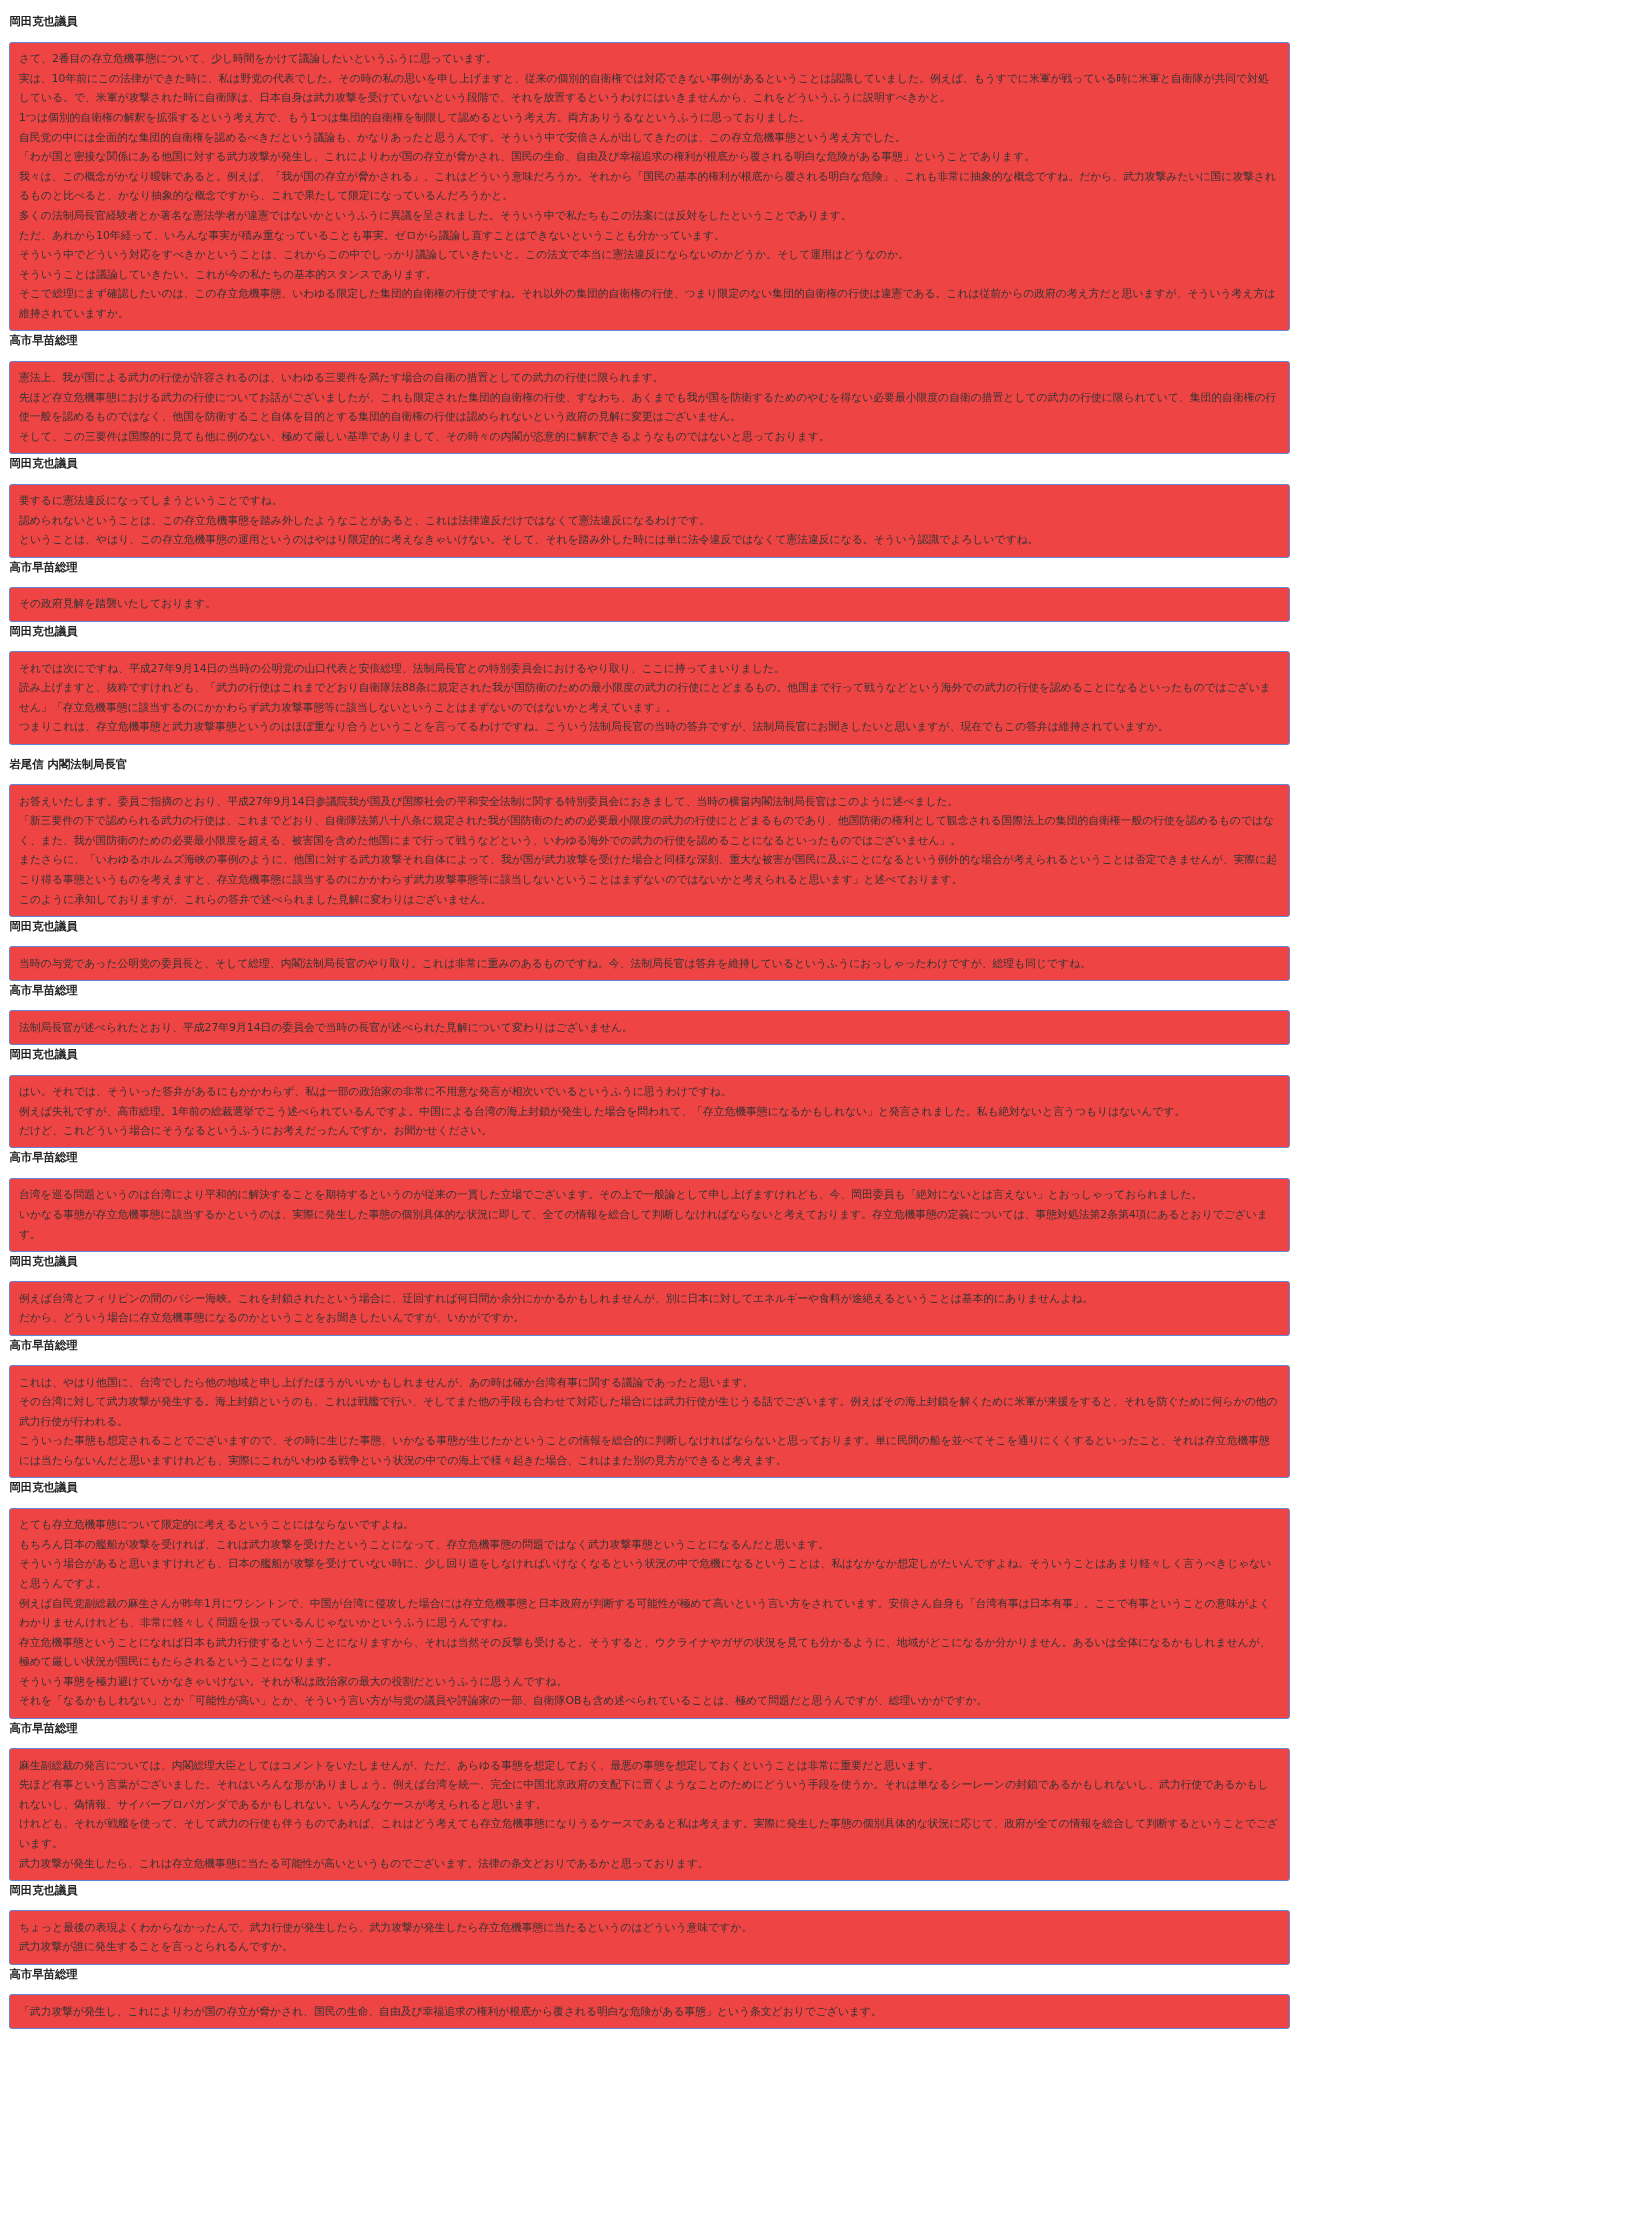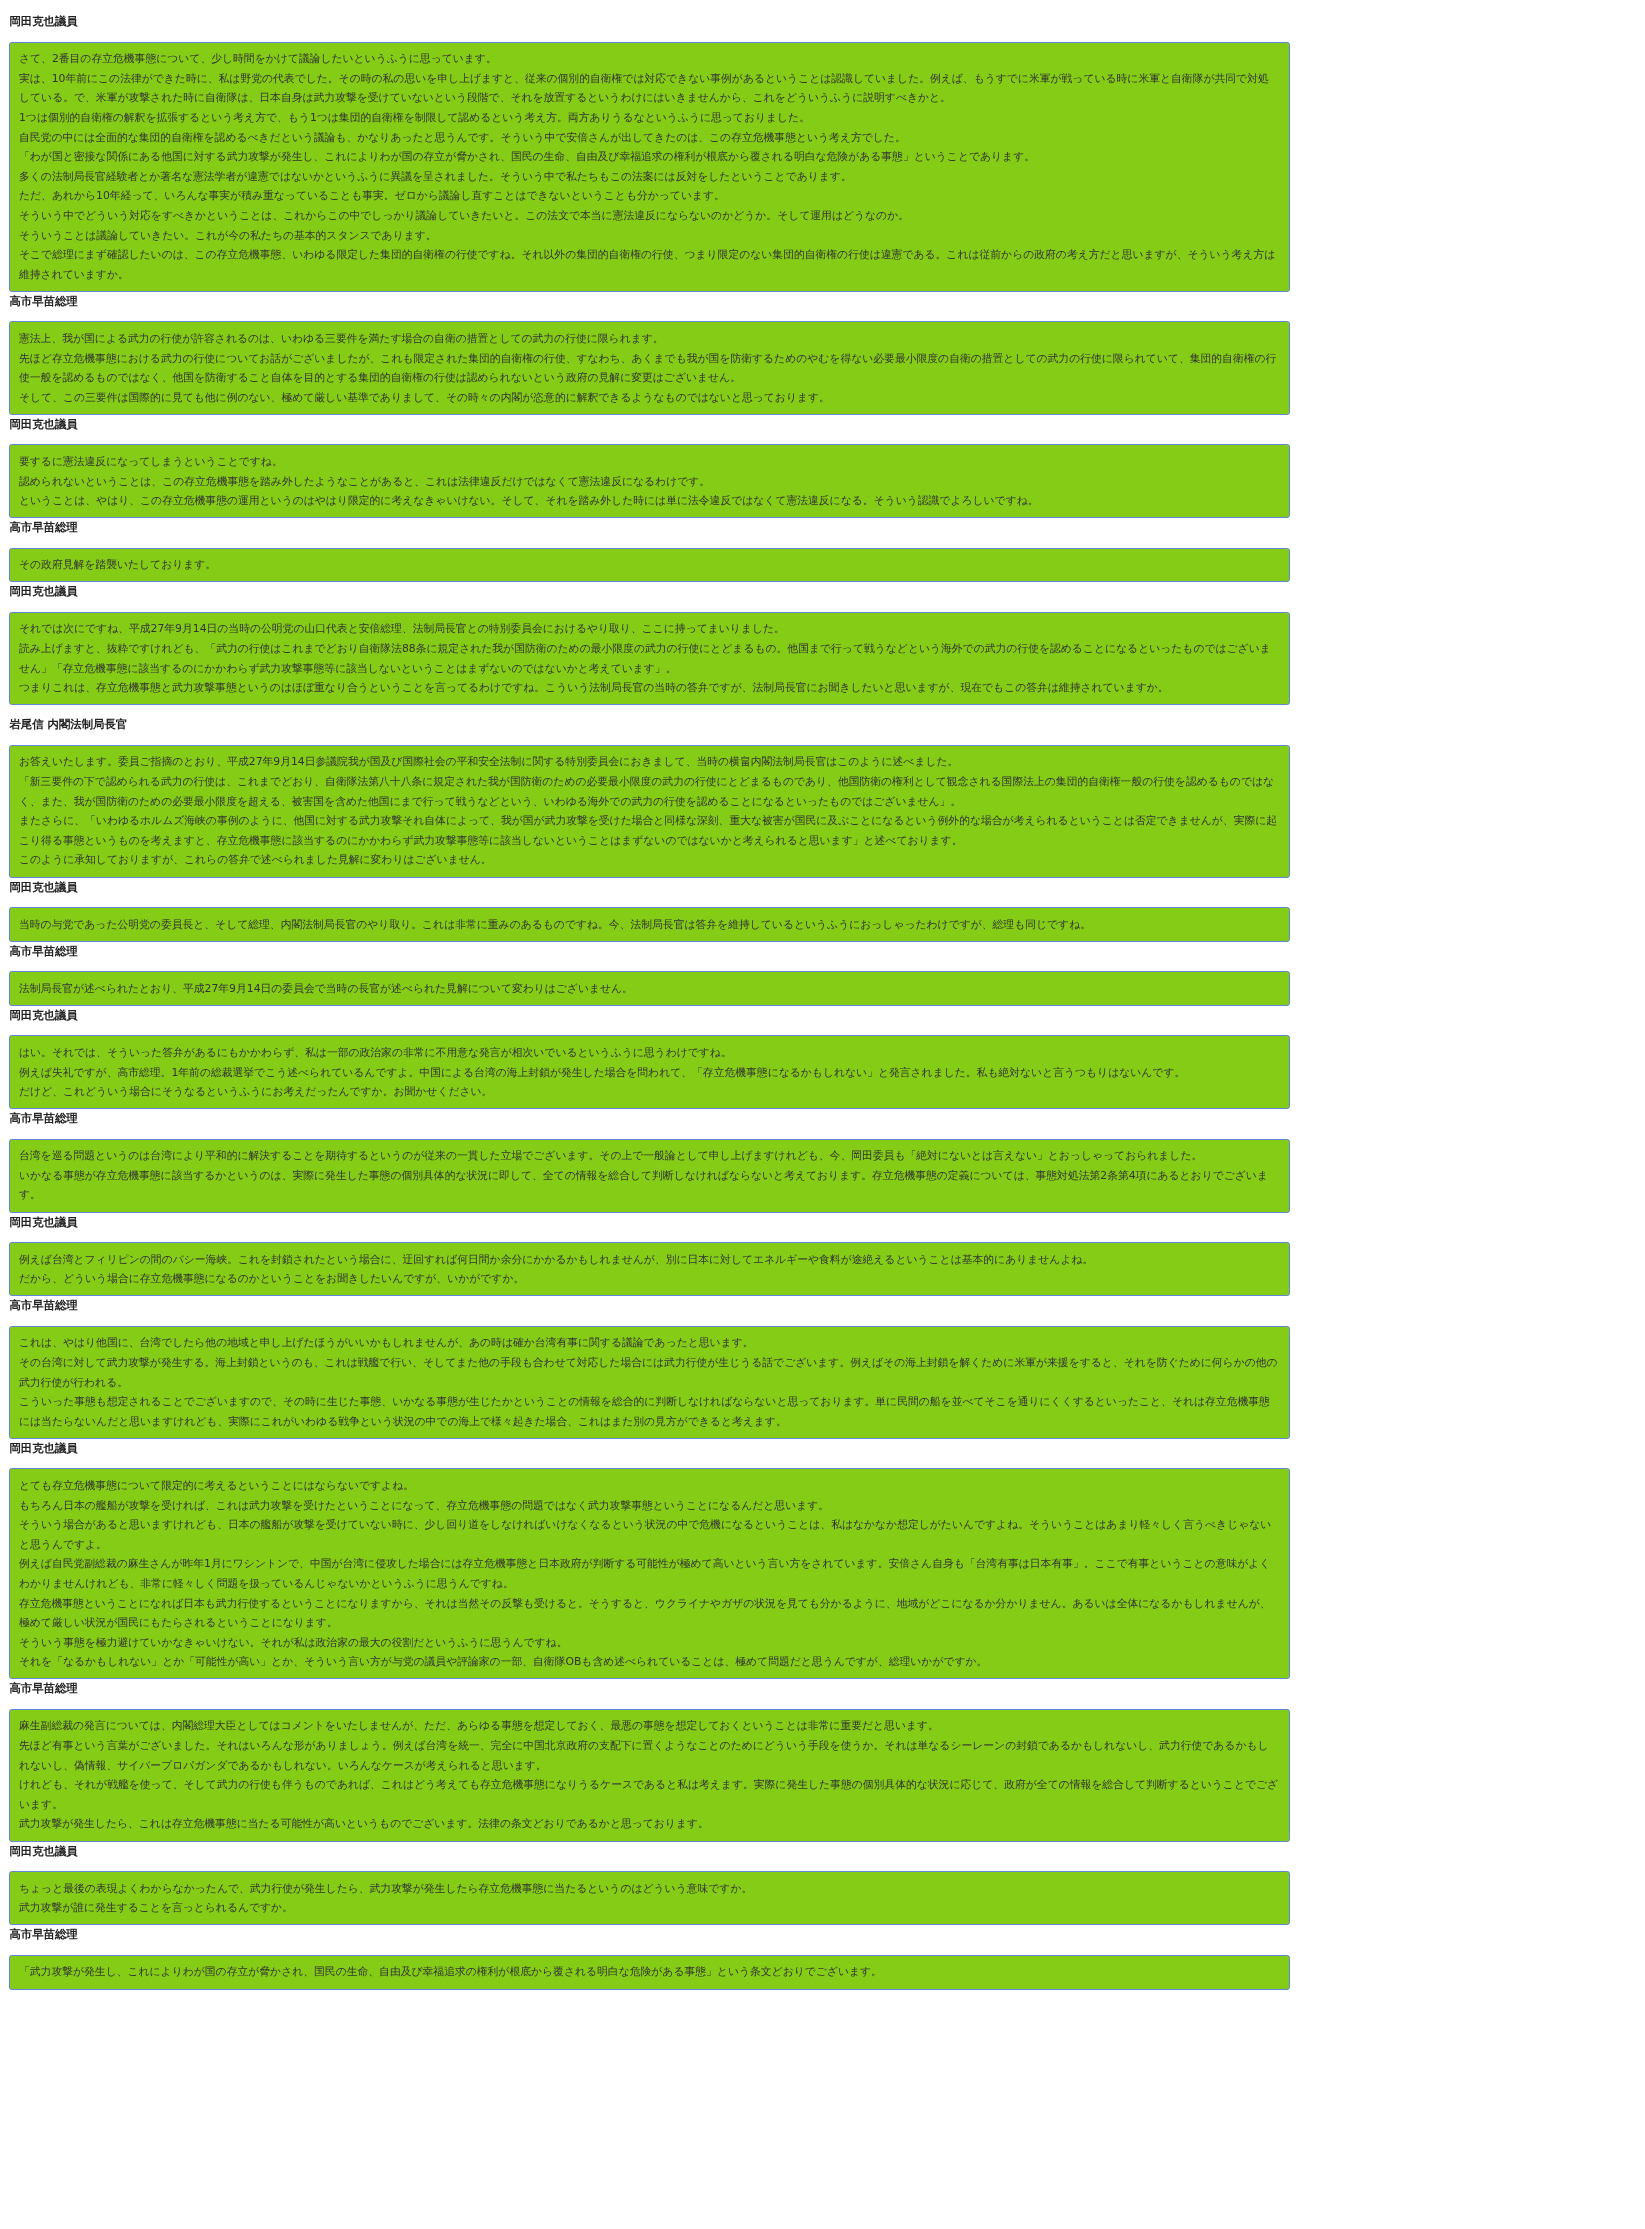--- a/index.html
+++ b/index.html
@@ -34,21 +34,21 @@
       line-height: 19px;
       height: 19px;
       margin: 0 0 10.4px 0.9px;
       color: #222222;
       white-space: nowrap;
     }
     .speech-box {
       border: 0.9px solid #5f86d8;
       border-radius: 2.8px;
       padding: 6.6px 9.5px;
-      background: #84cc16;
+      background: #ef4444;
     }
     .speech-box p {
       margin: 0;
       font-size: 10.8px;
       line-height: 19.6px;
       color: #333333;
       word-break: break-all;
     }
   </style>
 </head>
@@ -56,20 +56,21 @@
 
 <main class="page" id="transcript">
     <section class="section">
       <div class="speaker">岡田克也議員</div>
       <div class="speech-box">
         <p>さて、2番目の存立危機事態について、少し時間をかけて議論したいというふうに思っています。</p>
         <p>実は、10年前にこの法律ができた時に、私は野党の代表でした。その時の私の思いを申し上げますと、従来の個別的自衛権では対応できない事例があるということは認識していました。例えば、もうすでに米軍が戦っている時に米軍と自衛隊が共同で対処している。で、米軍が攻撃された時に自衛隊は、日本自身は武力攻撃を受けていないという段階で、それを放置するというわけにはいきませんから、これをどういうふうに説明すべきかと。</p>
         <p>1つは個別的自衛権の解釈を拡張するという考え方で、もう1つは集団的自衛権を制限して認めるという考え方。両方ありうるなというふうに思っておりました。</p>
         <p>自民党の中には全面的な集団的自衛権を認めるべきだという議論も、かなりあったと思うんです。そういう中で安倍さんが出してきたのは、この存立危機事態という考え方でした。</p>
         <p>「わが国と密接な関係にある他国に対する武力攻撃が発生し、これによりわが国の存立が脅かされ、国民の生命、自由及び幸福追求の権利が根底から覆される明白な危険がある事態」ということであります。</p>
+        <p>我々は、この概念がかなり曖昧であると。例えば、「我が国の存立が脅かされる」、これはどういう意味だろうか。それから「国民の基本的権利が根底から覆される明白な危険」、これも非常に抽象的な概念ですね。だから、武力攻撃みたいに国に攻撃されるものと比べると、かなり抽象的な概念ですから、これで果たして限定になっているんだろうかと。</p>
         <p>多くの法制局長官経験者とか著名な憲法学者が違憲ではないかというふうに異議を呈されました。そういう中で私たちもこの法案には反対をしたということであります。</p>
         <p>ただ、あれから10年経って、いろんな事実が積み重なっていることも事実。ゼロから議論し直すことはできないということも分かっています。</p>
         <p>そういう中でどういう対応をすべきかということは、これからこの中でしっかり議論していきたいと。この法文で本当に憲法違反にならないのかどうか。そして運用はどうなのか。</p>
         <p>そういうことは議論していきたい。これが今の私たちの基本的スタンスであります。</p>
         <p>そこで総理にまず確認したいのは、この存立危機事態、いわゆる限定した集団的自衛権の行使ですね。それ以外の集団的自衛権の行使、つまり限定のない集団的自衛権の行使は違憲である。これは従前からの政府の考え方だと思いますが、そういう考え方は維持されていますか。</p>
       </div>
     </section>
     <section class="section">
       <div class="speaker">高市早苗総理</div>
       <div class="speech-box">

